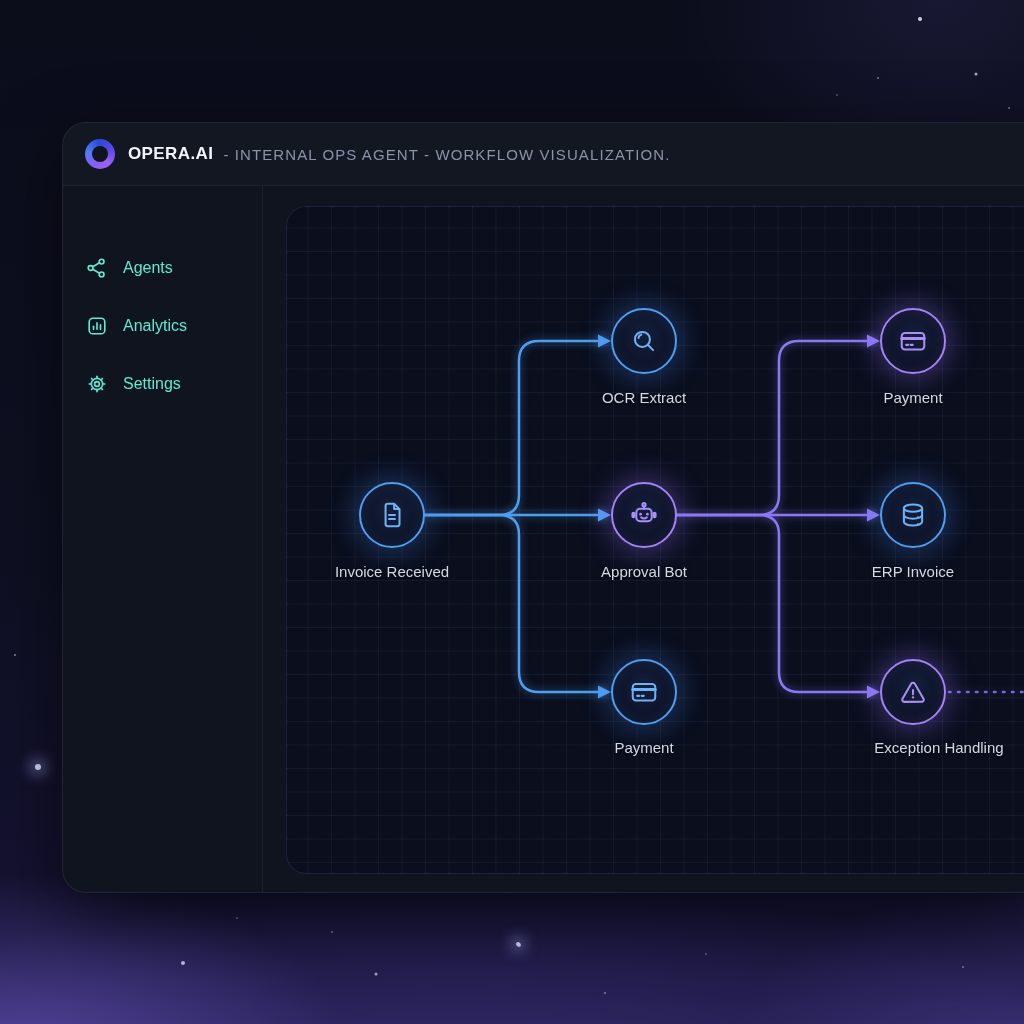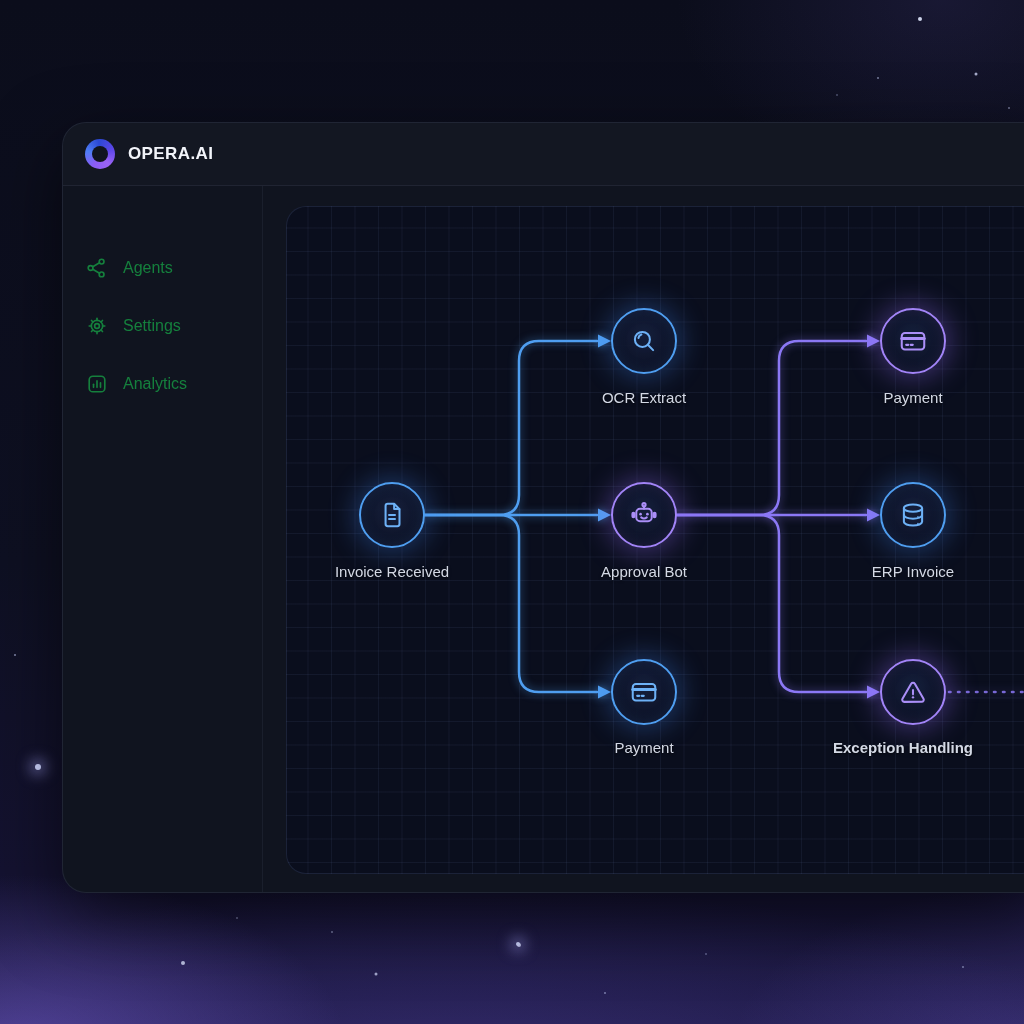--- a/index.html
+++ b/index.html
@@ -56,21 +56,21 @@
     position:relative; }
   .logo-ring::after { content:""; position:absolute; inset:7px; border-radius:50%; background:#10141f; }
   .brand { margin-left:13px; font-size:17px; font-weight:700; color:#f2f4fa; letter-spacing:.4px; }
   .subtitle { margin-left:10px; font-size:15px; color:#8b93a8; letter-spacing:1.1px; }
 
   
   .sidebar { position:absolute; left:0; top:63px; bottom:0; width:200px;
     border-right:1px solid rgba(150,160,200,.08); box-sizing:border-box; padding-top:58px; }
   .nav-item { position:relative; height:47px; margin:0 12px 11px 10px; border-radius:10px;
     display:flex; align-items:center; gap:15px; padding-left:13px;
-    color:#15803d; font-size:16px; cursor:pointer; }
+    color:#5eead4; font-size:16px; cursor:pointer; }
   .nav-item svg { flex:0 0 auto; }
   .nav-item.active {
     background:linear-gradient(180deg, rgba(90,110,200,.20), rgba(70,85,160,.12));
     border:1px solid rgba(120,140,230,.14); color:#8da4fb;
   }
   .nav-item.active::before { content:""; position:absolute; left:-13px; top:5px; bottom:5px; width:5px;
     border-radius:3px; background:#5d7bf7; box-shadow:0 0 9px rgba(93,123,247,.9); }
 
   
   .canvas-panel {
@@ -107,60 +107,61 @@
 <div class="stage">
   <div class="stars"></div>
   <div class="glow-dot" style="left:35px; top:764px;"></div>
   <div class="glow-dot" style="left:516px; top:942px; width:4px; height:4px;"></div>
 
   <div class="app-window">
 
     <div class="app-header">
       <div class="logo-ring"></div>
       <div class="brand">OPERA.AI</div>
+      <div class="subtitle">- INTERNAL OPS AGENT - WORKFLOW VISUALIZATION.</div>
     </div>
 
     <div class="sidebar">
 
       <div class="nav-item">
         <svg class="icon" width="22" height="22" viewBox="0 0 24 24" fill="none" stroke="currentColor" stroke-width="1.8" stroke-linecap="round">
           <circle cx="17" cy="5" r="2.6"></circle>
             <circle cx="5" cy="12" r="2.6"></circle>
             <circle cx="17" cy="19" r="2.6"></circle>
           <line x1="7.4" y1="10.7" x2="14.7" y2="6.3"></line>
             <line x1="7.4" y1="13.3" x2="14.7" y2="17.7"></line>
         </svg>
         <span>Agents</span>
       </div>
 
+
+      <div class="nav-item">
+        <svg class="icon" width="22" height="22" viewBox="0 0 24 24" fill="none" stroke="currentColor" stroke-width="1.8" stroke-linecap="round" stroke-linejoin="round">
+          <rect x="3.5" y="3.5" width="17" height="17" rx="4"></rect>
+          <line x1="8.2" y1="15.6" x2="8.2" y2="12.4"></line>
+            <line x1="12" y1="15.6" x2="12" y2="8.6"></line>
+            <line x1="15.8" y1="15.6" x2="15.8" y2="10.6"></line>
+        </svg>
+        <span>Analytics</span>
+      </div>
 
       <div class="nav-item">
         <svg class="icon" width="22" height="22" viewBox="0 0 24 24" fill="none" stroke="currentColor" stroke-width="1.8" stroke-linecap="round">
           <circle cx="12" cy="12" r="6.2"></circle>
             <circle cx="12" cy="12" r="2.6"></circle>
           <line x1="18.2" y1="12" x2="20.5" y2="12"></line>
             <line x1="16.38" y1="16.38" x2="18.01" y2="18.01"></line>
           <line x1="12" y1="18.2" x2="12" y2="20.5"></line>
             <line x1="7.62" y1="16.38" x2="5.99" y2="18.01"></line>
           <line x1="5.8" y1="12" x2="3.5" y2="12"></line>
             <line x1="7.62" y1="7.62" x2="5.99" y2="5.99"></line>
           <line x1="12" y1="5.8" x2="12" y2="3.5"></line>
             <line x1="16.38" y1="7.62" x2="18.01" y2="5.99"></line>
         </svg>
         <span>Settings</span>
-      </div>
-
-      <div class="nav-item">
-        <svg class="icon" width="22" height="22" viewBox="0 0 24 24" fill="none" stroke="currentColor" stroke-width="1.8" stroke-linecap="round" stroke-linejoin="round">
-          <rect x="3.5" y="3.5" width="17" height="17" rx="4"></rect>
-          <line x1="8.2" y1="15.6" x2="8.2" y2="12.4"></line>
-            <line x1="12" y1="15.6" x2="12" y2="8.6"></line>
-            <line x1="15.8" y1="15.6" x2="15.8" y2="10.6"></line>
-        </svg>
-        <span>Analytics</span>
       </div>
     </div>
 
     <div class="canvas-panel">
 
       <svg class="edges" width="755" height="668" viewBox="0 0 755 668">
         <g class="blue-edges" stroke="#4f9ef0" stroke-width="2.5" fill="none" stroke-linecap="round">
           <path d="M138 308 H212 Q232 308 232 288 V154 Q232 134 252 134 H310"></path>
           <path d="M138 308 H310"></path>
           <path d="M138 308 H212 Q232 308 232 328 V465 Q232 485 252 485 H310"></path>
@@ -243,17 +244,17 @@
       </div>
       <div class="node-label" style="left:626px; top:356px;">ERP Invoice</div>
 
       <div class="node purple" style="left:593px; top:452px;">
         <svg class="icon" width="30" height="30" viewBox="0 0 28 28" fill="none" stroke="currentColor" stroke-width="1.9" stroke-linecap="round" stroke-linejoin="round">
           <path d="M12.3 6.3 a2 2 0 0 1 3.4 0 l8.1 13.9 a2 2 0 0 1 -1.7 3 H5.9 a2 2 0 0 1 -1.7 -3 Z"></path>
           <line x1="14" y1="12.2" x2="14" y2="16.2"></line>
           <circle cx="14" cy="19" r="1.1" fill="currentColor" stroke="none"></circle>
         </svg>
       </div>
-      <div class="node-label" style="left:616px; top:532px;font-weight:bold;">Exception Handling</div>
+      <div class="node-label" style="left:652px; top:532px;">Exception Handling</div>
 
     </div>
   </div>
 </div>
 
 </body></html>

